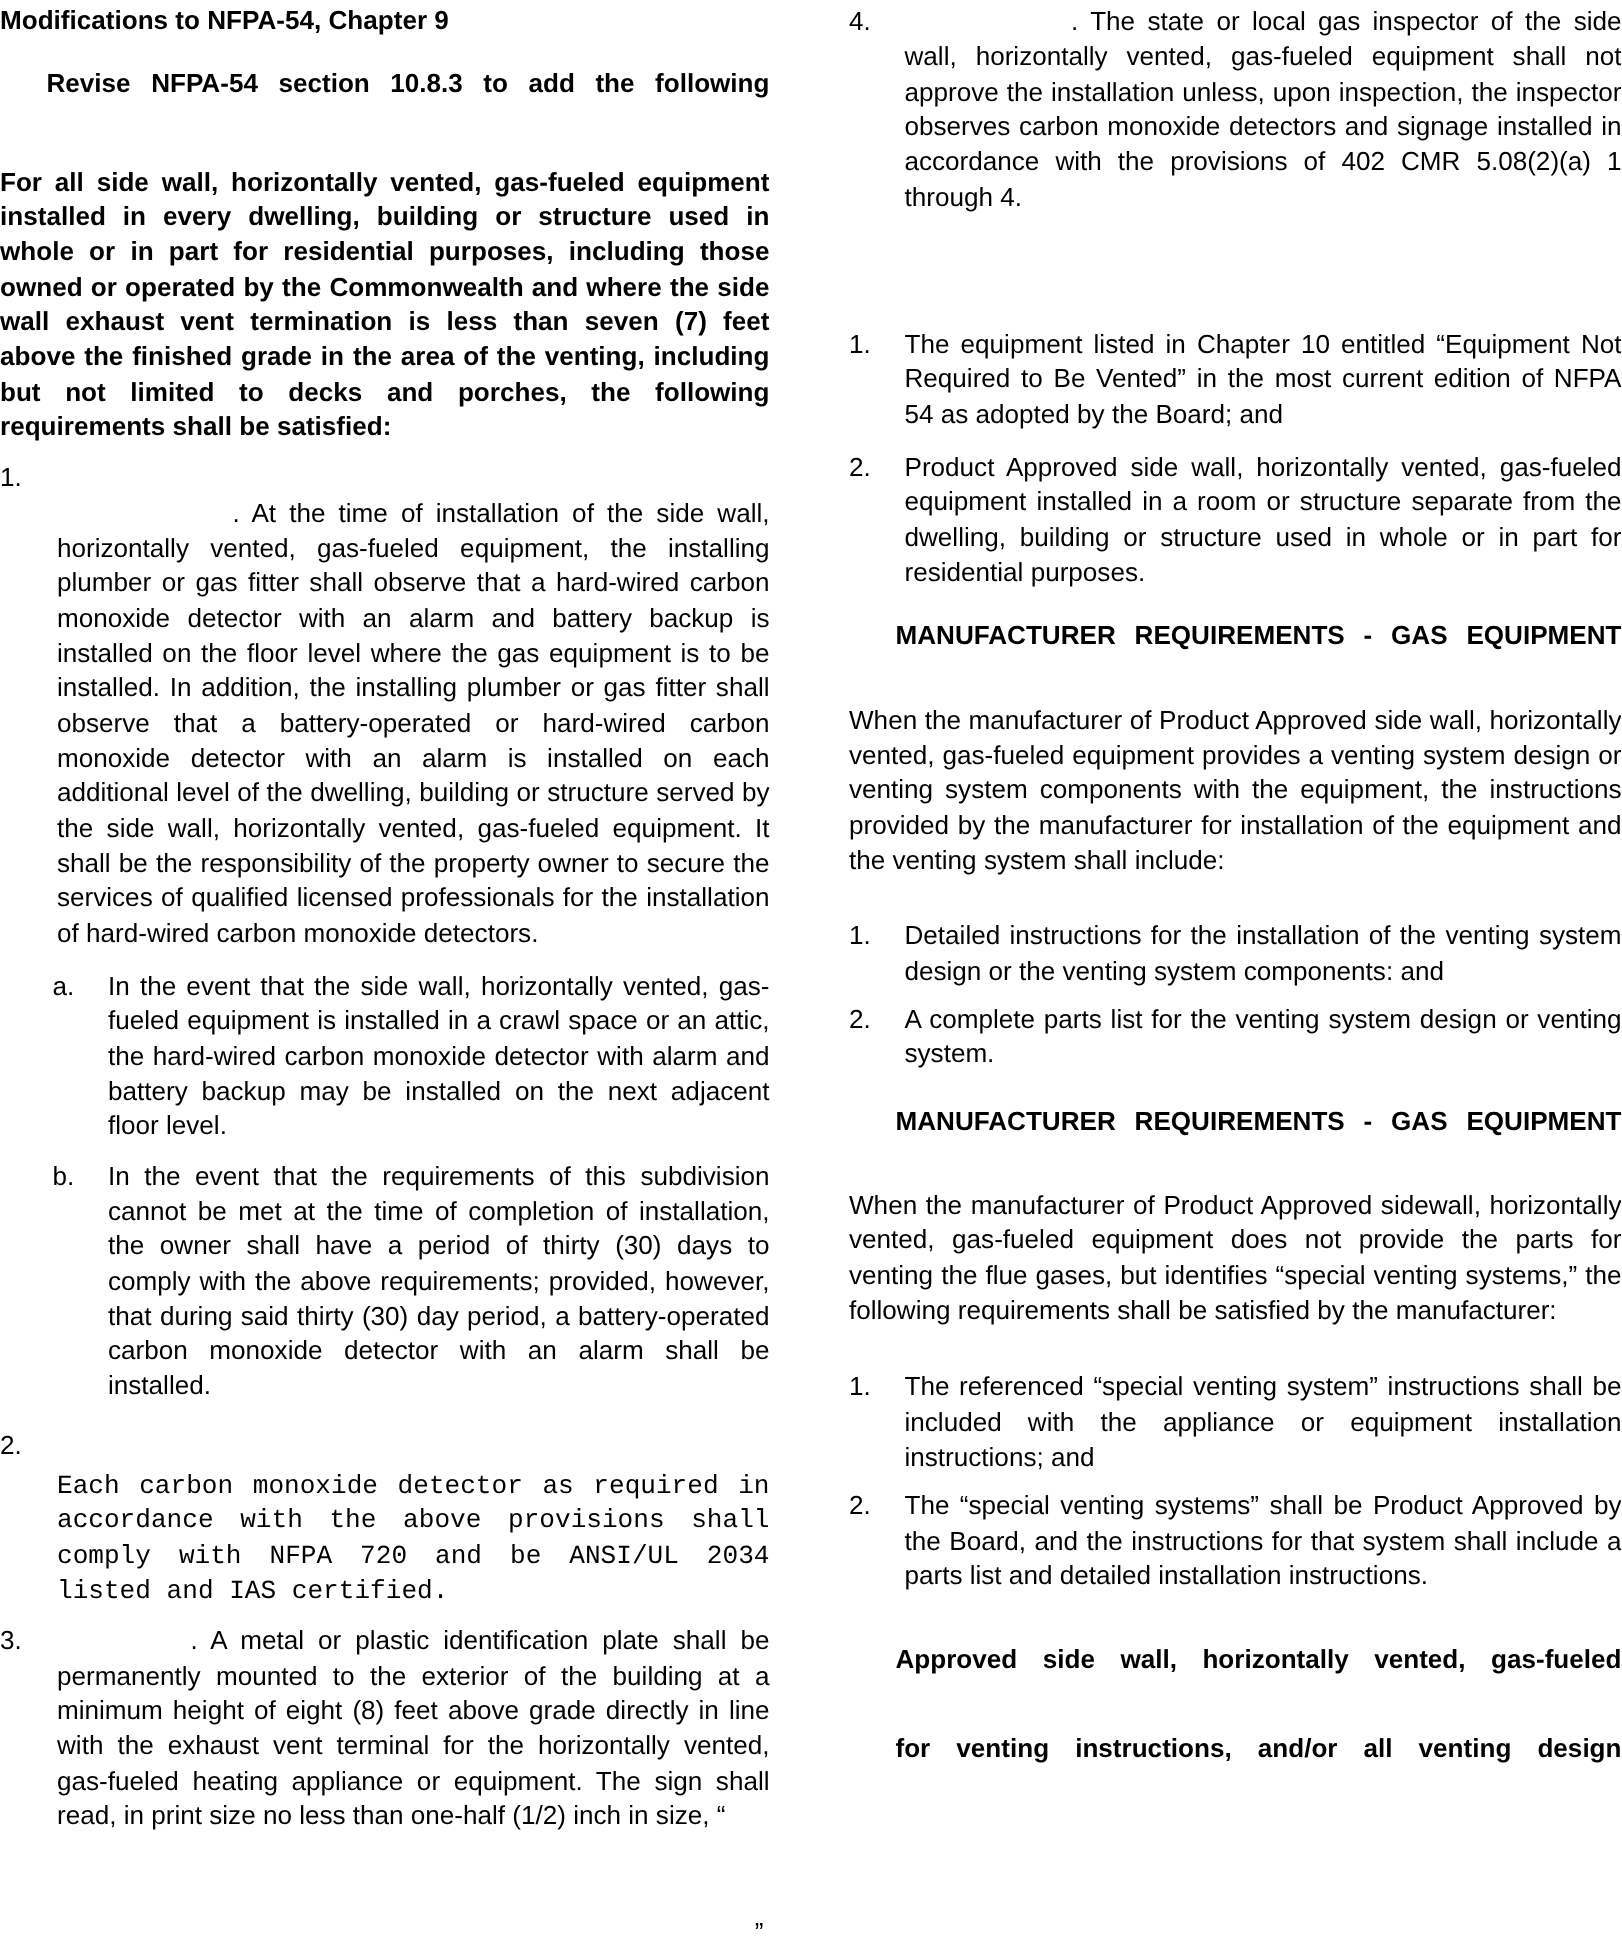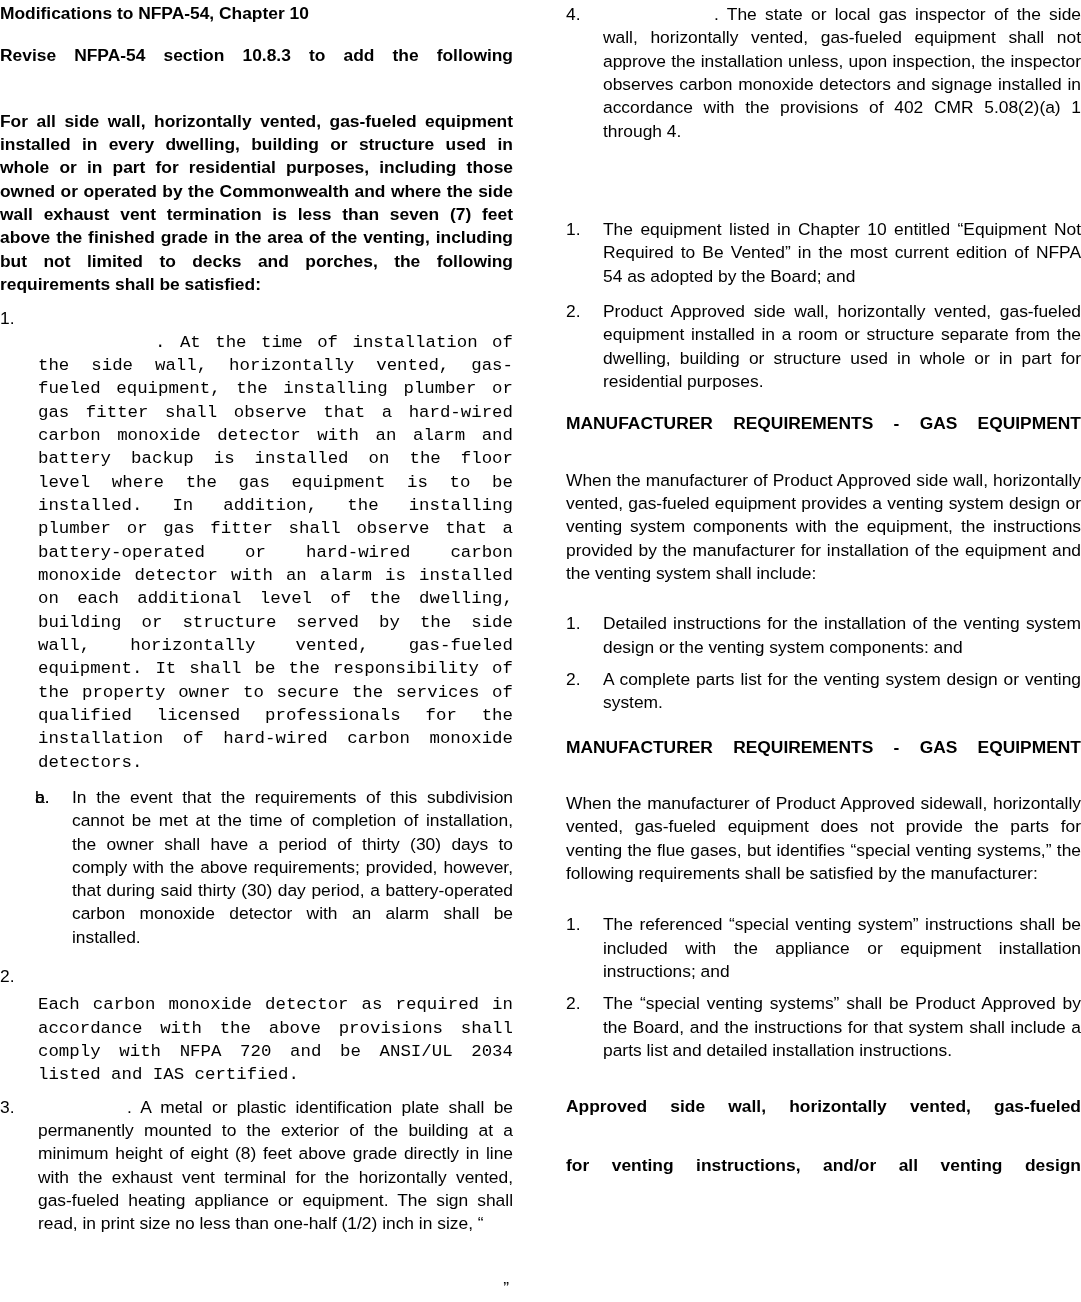--- a/index.html
+++ b/index.html
@@ -22,39 +22,39 @@
     position: absolute;
     top: 0;
     height: 1302px;
   }
   .col-left  { left: 0;     width: 513px; }
   .col-right { left: 566px; width: 515px; }
 
   h1, h2, h3, p { margin: 0; font-size: 17.4px; line-height: 23.33px; font-weight: normal; }
   .b { font-weight: bold; }
   .just { text-align: justify; }
-  .jl { text-align: justify; text-align-last: justify; }
+  .jl { text-align: justify; text-align-last: justify; padding-left: 31px; }
 
   
   .h-title   { padding-top: 2px; }
   .h-revise  { margin-top: 19px; }
 
   .p-intro   { margin-top: 42px; font-weight: bold; }
 
   
   .li   { position: relative; }
   .li > p { margin-left: 38px; }
   .numline { line-height: 23.33px; }
   .num-abs { position: absolute; left: 0; top: 0; line-height: 23.33px; }
 
   .lisub { position: relative; padding-left: 72px; }
   .lisub .subnum { position: absolute; left: 35px; top: 0; }
 
   
-  .ind117 { text-indent: 117px; font-family: Liberation Mono, monospace; }
+  .ind117 { text-indent: 117px; }
   .ind89  { text-indent: 89px; }
   .ind111 { text-indent: 111px; }
 
   
   .mt-item1 { margin-top: 11px; }
   .mt-suba  { margin-top: 12px; }
   .mt-subb  { margin-top: 10px; }
   .mt-item2 { margin-top: 16px; }
   .mt-p2i   { margin-top: 5px; font-family: Liberation Mono, monospace;  }
   .mt-item3 { margin-top: 9px;  }
@@ -83,31 +83,32 @@
   .mt-l32 { margin-top: 9px;  }
   .mt-f1  { margin-top: 33px; }
   .mt-f2  { margin-top: 36px; }
 </style>
 </head>
 <body>
 
 <div class="page">
 
   <section class="col col-left">
-    <h1 class="b h-title">Modifications to NFPA-54, Chapter 10</h1>
+    <h1 class="b h-title">Modifications to NFPA-54, Chapter 9</h1>
     <h2 class="b jl h-revise">Revise NFPA-54 section 10.8.3 to add the following</h2>
     <p class="just p-intro">For all side wall, horizontally vented, gas-fueled equipment installed in every dwelling, building or structure used in whole or in part for residential purposes, including those owned or operated by the Commonwealth and where the side wall exhaust vent termination is less than seven (7) feet above the finished grade in the area of the venting, including but not limited to decks and porches, the following requirements shall be satisfied:</p>
 
     <div class="li mt-item1">
       <div class="numline">1.</div>
       <p class="just ind117">. At the time of installation of the side wall, horizontally vented, gas-fueled equipment, the installing plumber or gas fitter shall observe that a hard-wired carbon monoxide detector with an alarm and battery backup is installed on the floor level where the gas equipment is to be installed. In addition, the installing plumber or gas fitter shall observe that a battery-operated or hard-wired carbon monoxide detector with an alarm is installed on each additional level of the dwelling, building or structure served by the side wall, horizontally vented, gas-fueled equipment. It shall be the responsibility of the property owner to secure the services of qualified licensed professionals for the installation of hard-wired carbon monoxide detectors.</p>
     </div>
 
     <div class="lisub mt-suba">
       <span class="subnum">a.</span>
+      <p class="just">In the event that the side wall, horizontally vented, gas-fueled equipment is installed in a crawl space or an attic, the hard-wired carbon monoxide detector with alarm and battery backup may be installed on the next adjacent floor level.</p>
     </div>
 
     <div class="lisub mt-subb">
       <span class="subnum">b.</span>
       <p class="just">In the event that the requirements of this subdivision cannot be met at the time of completion of installation, the owner shall have a period of thirty (30) days to comply with the above requirements; provided, however, that during said thirty (30) day period, a battery-operated carbon monoxide detector with an alarm shall be installed.</p>
     </div>
 
     <div class="li mt-item2">
       <div class="numline">2.</div>
       <p class="just mt-p2i">Each carbon monoxide detector as required in accordance with the above provisions shall comply with NFPA 720 and be ANSI/UL 2034 listed and IAS certified.</p>

